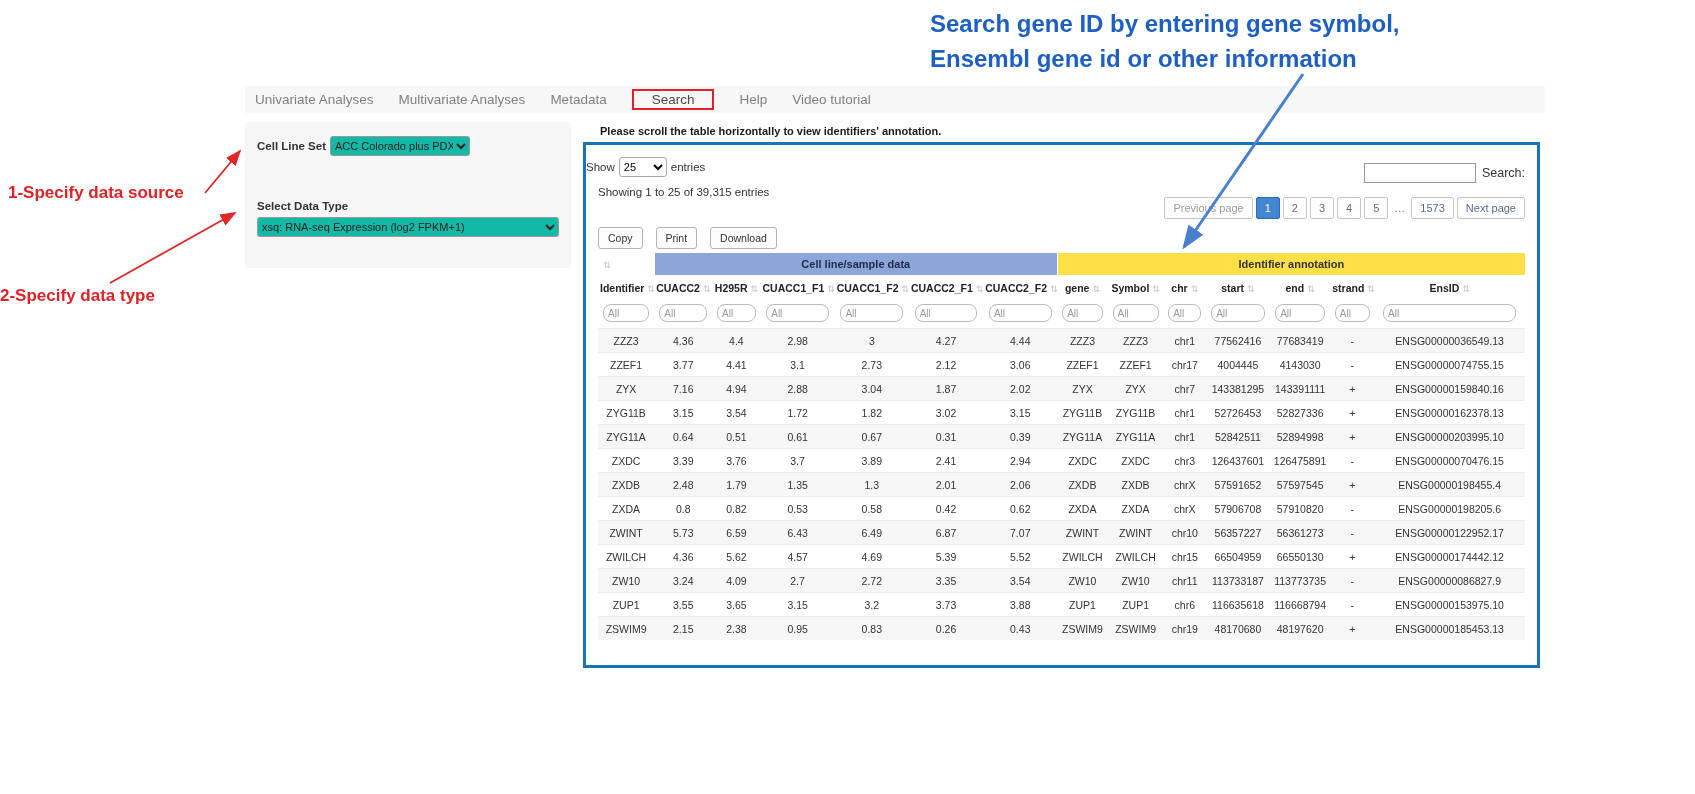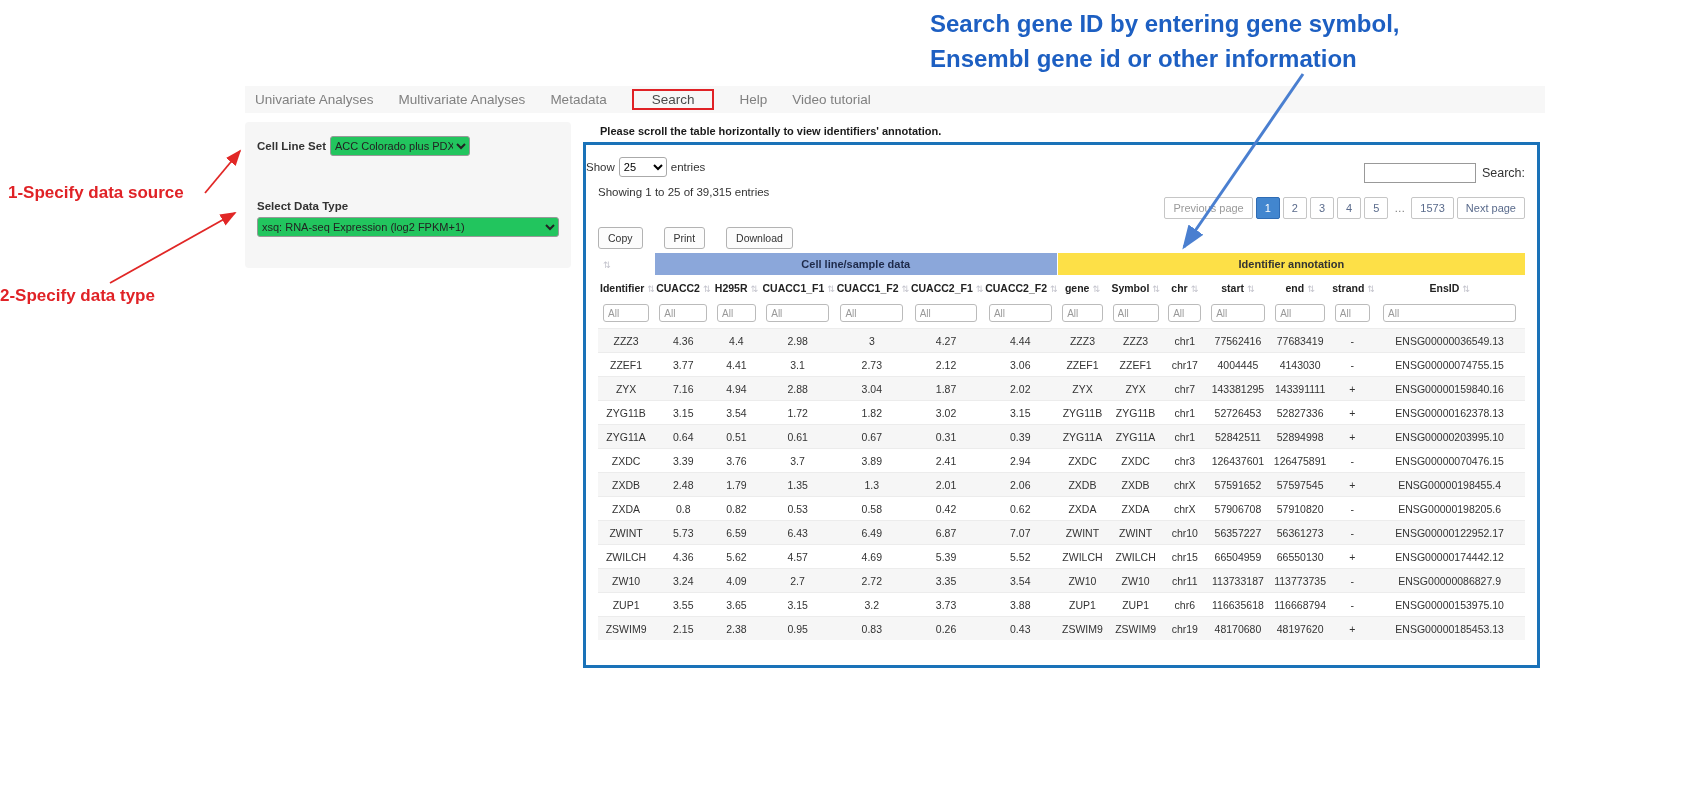--- a/index.html
+++ b/index.html
@@ -15,52 +15,52 @@
   #note2 { left:0; top:286px; }
 
   .topnav { position:absolute; left:245px; top:86px; width:1300px; height:27px; background:#f7f7f7;
             display:flex; align-items:center; gap:25px; padding:0 10px; font-size:13.5px; color:#808080; }
   .nav-item { cursor:pointer; white-space:nowrap; }
   .nav-active { border:2px solid #e02226; padding:1px 18px; color:#4a4a4a; }
 
   .panel { position:absolute; left:245px; top:122px; width:326px; height:146px; background:#f6f6f6;
            border-radius:4px; padding:14px 12px; font-size:11.5px; color:#333; }
   .panel label { font-weight:bold; }
-  .panel select { font-size:11px; height:20px; border:1px solid #999; background:#22c55e; border-radius:3px; color:#222; }
+  .panel select { font-size:11px; height:20px; border:1px solid #999; background:#14b8a6; border-radius:3px; color:#222; }
   .row1 select { margin-left:4px; width:140px; }
   .dtlabel { font-weight:bold; margin-top:44px; }
   .dtselect { margin-top:5px; width:100%; }
 
   .hint { position:absolute; left:600px; top:125px; font-size:11px; font-weight:bold; color:#1a1a1a; }
 
   .tablebox { position:absolute; left:583px; top:142px; width:957px; height:526px; border:3px solid #1a72b8; background:#fff; }
   .show-entries { position:absolute; top:12px; left:0; font-size:11.5px; color:#333; }
   .show-entries select { width:48px; height:20px; font-size:11px; margin:0 4px; border:1px solid #aaa; border-radius:3px; background:#fff; }
   .info { position:absolute; top:41px; left:12px; font-size:11.5px; color:#333; }
   .search-area { position:absolute; top:18px; right:12px; font-size:12.5px; color:#333; display:flex; align-items:center; }
   .search-area input { width:112px; height:20px; border:1px solid #999; margin-right:6px; font-size:11px; padding:0 4px; }
   .pagination { position:absolute; top:52px; right:12px; display:flex; align-items:center; gap:3px; font-size:11px; }
   .page-btn { border:1px solid #c6c6c6; border-radius:2px; padding:4px 8px; color:#5a6b8c; cursor:pointer; background:#fff; white-space:nowrap; }
   .pg-prev { color:#9a9a9a; }
   .pg-active { background:#4286cf; border-color:#2f6cb4; color:#fff; }
   .pg-ellipsis { color:#777; padding:4px 3px; }
-  .export-buttons { position:absolute; top:82px; left:12px; display:flex; gap:21px;align-items:center; }
+  .export-buttons { position:absolute; top:82px; left:12px; display:flex; gap:13px;align-items:center; }
   .dt-btn { border:1px solid #b3b3b3; border-radius:3px; background:#fcfcfc; font-size:10.5px; padding:4px 9px; color:#333; cursor:pointer; font-family:inherit; }
 
   .tbl-wrap { position:absolute; top:108px; left:12px; right:12px; }
   table { width:100%; border-collapse:collapse; table-layout:fixed; font-size:10.5px; }
   th, td { overflow:hidden; white-space:nowrap; }
   .grp { height:22px; font-size:11px; font-weight:bold; text-align:center; padding:3px 2px; }
   .grp0 { background:#fff; text-align:left; }
   .grp1 { background:#8ba7da; color:#1e2a4a; border-left:1px solid #fff; border-right:1px solid #fff; }
   .grp2 { background:#fde047; color:#333; }
   .colh { padding:7px 2px; font-weight:bold; color:#222; text-align:center; font-size:10.5px; cursor:pointer; }
   .sort-icon { color:#c3c3cc; font-size:9px; margin-left:3px; font-weight:normal; }
   .filter-cell { padding:3px 3px 6px; text-align:center; background:#fff; }
-  .filter-cell input { width:92%; height:18px; border:1px solid #bbb; border-radius:3px; font-size:10px; padding:1px 4px; color:#555; }
+  .filter-cell input { width:92%; height:18px; border:1px solid #bbb; border-radius:8px; font-size:10px; padding:1px 4px; color:#555; }
   .filter-cell input::placeholder { color:#999; }
   tbody td { padding:5.5px 2px; text-align:center; color:#333; border-top:1px solid #ececec; }
   tbody tr:nth-child(odd) { background:#f6f6f6; }
   tbody tr:nth-child(even) { background:#fff; }
 </style>
 </head>
 <body>
 
 <div class="canvas">
 

